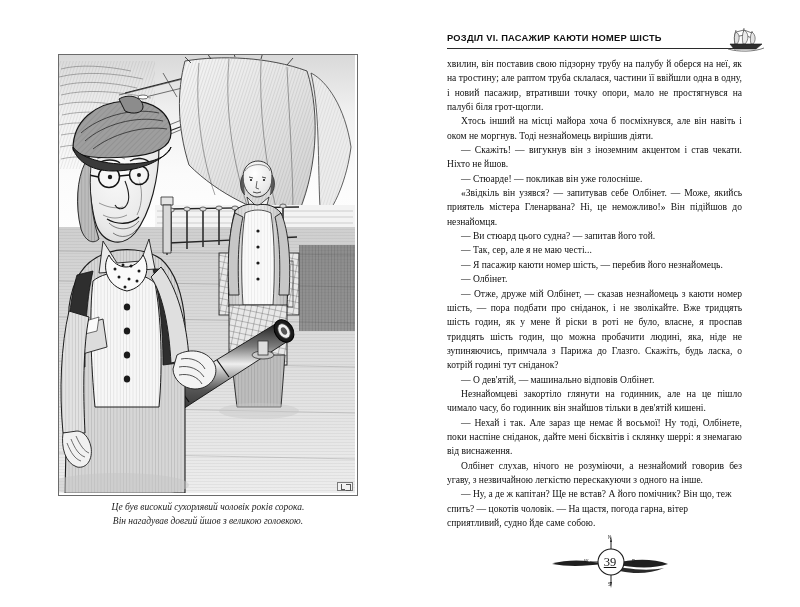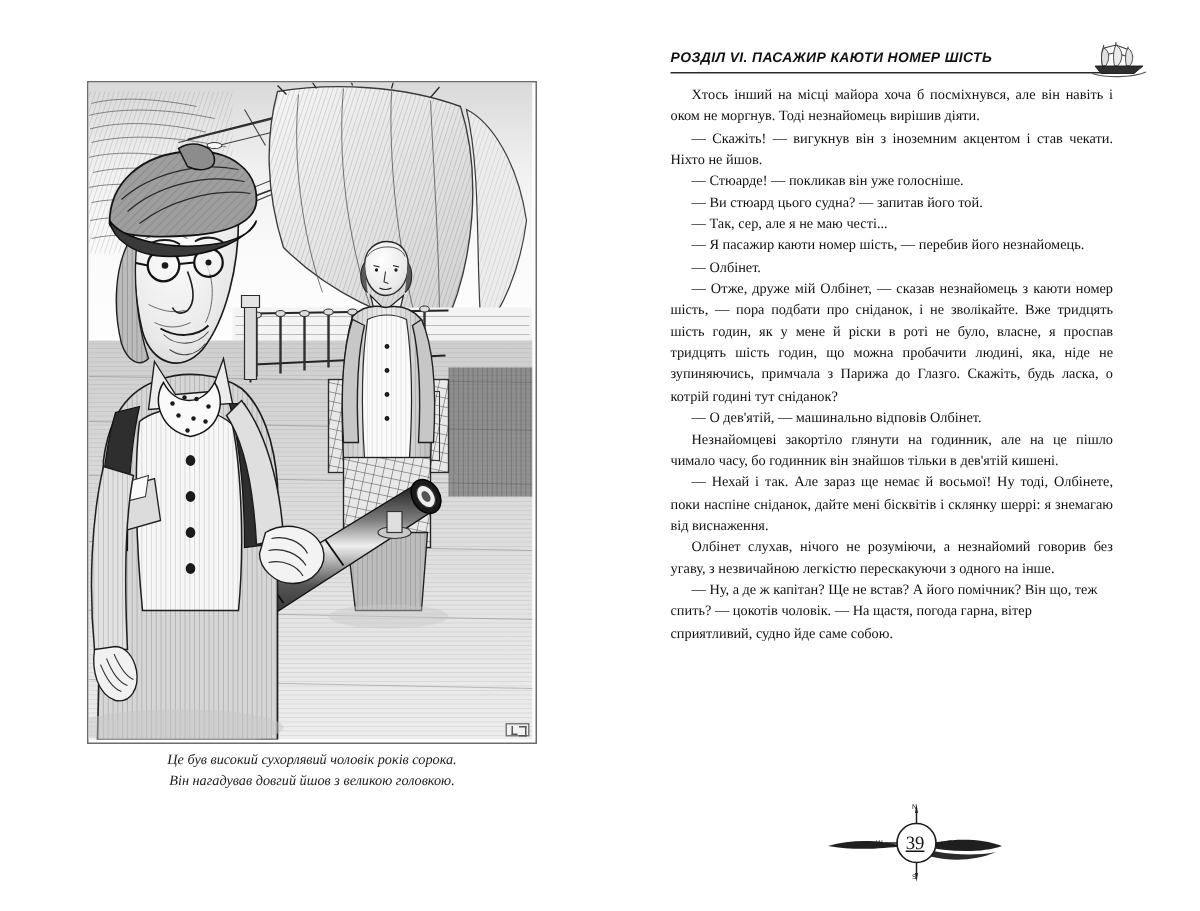--- a/index.html
+++ b/index.html
@@ -77,21 +77,20 @@
   #running-head {
     position: absolute;
     left: 47px; top: 33px;
     width: 300px;
     font-family: "Liberation Sans", sans-serif;
     font-size: 9.3px;
     font-weight: bold;
     letter-spacing: 0.25px;
     color: #111111;
     white-space: nowrap;
-    font-style: italic;
   }
   #head-rule {
     position: absolute;
     left: 47px; top: 48px;
     width: 293px; height: 1px;
     background: #2b2b2b;
   }
   #head-ship {
     position: absolute;
     left: 726px; top: 26px;
@@ -499,23 +498,25 @@
       <path d="M9 11 L18 9 L26 12"></path>
     </g>
     <path d="M10 6 C14 8, 14 14, 11 18 L9 18 C8 13, 8 9, 10 6 Z" fill="#e0e0e0" stroke="#3a3a3a" stroke-width="0.6"></path>
     <path d="M18 4 C23 7, 23 14, 19 18 L17 18 C16 13, 16 8, 18 4 Z" fill="#ebebeb" stroke="#3a3a3a" stroke-width="0.6"></path>
     <path d="M26 6 C30 9, 30 15, 27 18 L25 18 C24 14, 24 9, 26 6 Z" fill="#e4e4e4" stroke="#3a3a3a" stroke-width="0.6"></path>
     <path d="M4 18 L36 18 L30 23 L8 23 Z" fill="#2f2f2f" stroke="#1a1a1a" stroke-width="0.6"></path>
     <path d="M2 23 C12 26, 28 26, 38 22" fill="none" stroke="#555" stroke-width="0.8"></path>
   </svg>
 
   <div id="body-text">
+    <p class="noindent">хвилин, він поставив свою підзорну трубу на палубу й оберся на неї, як на тростину; але раптом труба склалася, частини її ввійшли одна в одну, і новий пасажир, втративши точку опори, мало не простягнувся на палубі біля грот-щогли.</p>
     <p>Хтось інший на місці майора хоча б посміхнувся, але він навіть і оком не моргнув. Тоді незнайомець вирішив діяти.</p>
     <p>— Скажіть! — вигукнув він з іноземним акцентом і став чекати. Ніхто не йшов.</p>
     <p>— Стюарде! — покликав він уже голосніше.</p>
+    <p>«Звідкіль він узявся? — запитував себе Олбінет. — Може, якийсь приятель містера Гленарвана? Ні, це неможливо!» Він підійшов до незнайомця.</p>
     <p>— Ви стюард цього судна? — запитав його той.</p>
     <p>— Так, сер, але я не маю честі...</p>
     <p>— Я пасажир каюти номер шість, — перебив його незнайомець.</p>
     <p>— Олбінет.</p>
     <p>— Отже, друже мій Олбінет, — сказав незнайомець з каюти номер шість, — пора подбати про сніданок, і не зволікайте. Вже тридцять шість годин, як у мене й ріски в роті не було, власне, я проспав тридцять шість годин, що можна пробачити людині, яка, ніде не зупиняючись, примчала з Парижа до Глазго. Скажіть, будь ласка, о котрій годині тут сніданок?</p>
     <p>— О дев'ятій, — машинально відповів Олбінет.</p>
     <p>Незнайомцеві закортіло глянути на годинник, але на це пішло чимало часу, бо годинник він знайшов тільки в дев'ятій кишені.</p>
     <p>— Нехай і так. Але зараз ще немає й восьмої! Ну тоді, Олбінете, поки наспіне сніданок, дайте мені бісквітів і склянку шеррі: я знемагаю від виснаження.</p>
     <p>Олбінет слухав, нічого не розуміючи, а незнайомий говорив без угаву, з незвичайною легкістю перескакуючи з одного на інше.</p>
     <p>— Ну, а де ж капітан? Ще не встав? А його помічник? Він що, теж спить? — цокотів чоловік. — На щастя, погода гарна, вітер сприятливий, судно йде саме собою.</p>

